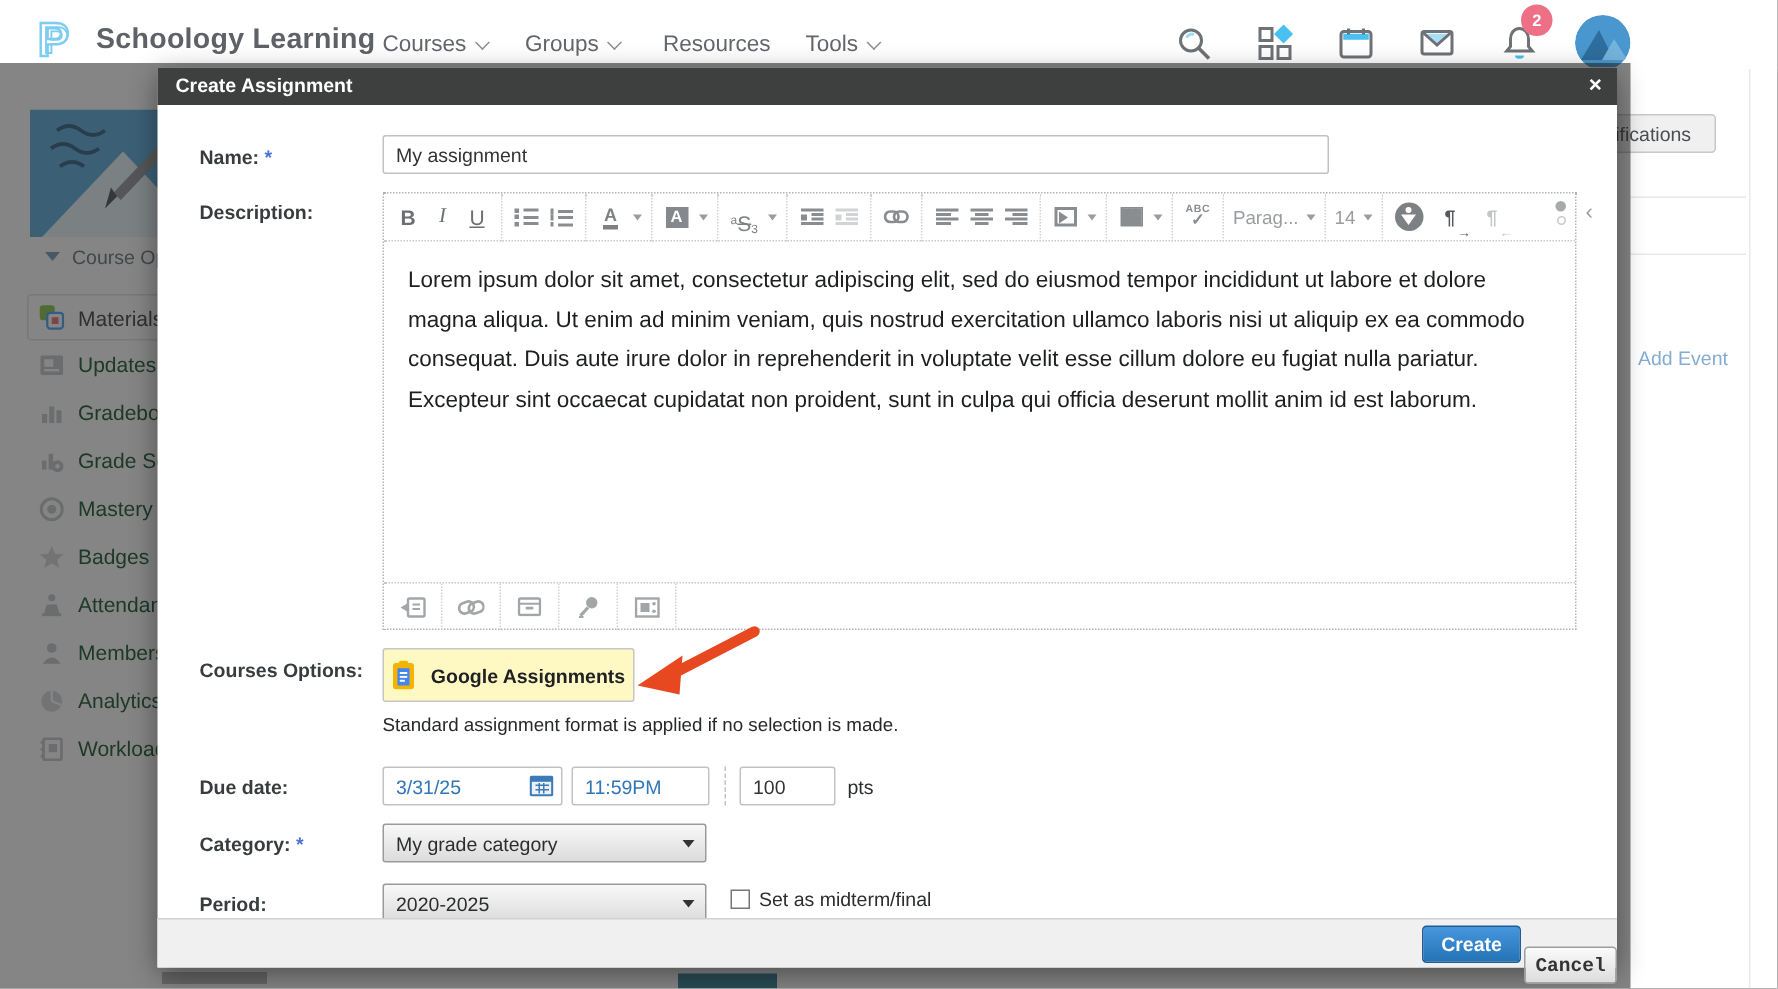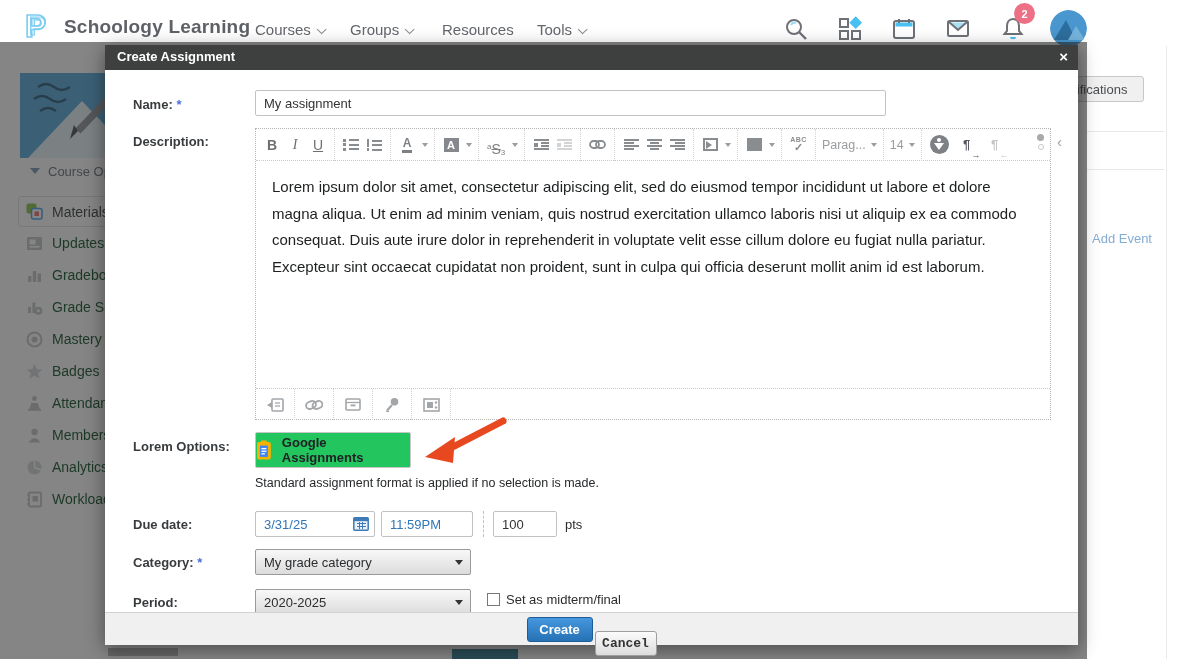--- a/index.html
+++ b/index.html
@@ -83,37 +83,37 @@
   .pilcrow.rtl::after { content:"←"; }
   .tb-dots { position:absolute; right:6px; top:5px; display:flex; flex-direction:column; align-items:center; gap:3px; }
   .dot-filled { width:7px; height:7px; border-radius:50%; background:#a7aaad; }
   .dot-hollow { width:6px; height:6px; border-radius:50%; border:1px solid #c9c9c9; }
   #ed-content { position:absolute; left:0; top:33px; width:100%; height:225px; padding:12px 16px; font-size:15px; line-height:26.5px; color:#1d1f20; overflow:hidden; cursor:text; }
   #ed-bottombar { position:absolute; left:0; bottom:0; width:100%; height:31px; border-top:1px dotted #c9c9c9; display:flex; }
   .bcell { width:39px; height:31px; border-right:1px dotted #d2d2d2; display:flex; align-items:center; justify-content:center; cursor:pointer; }
   #collapse-chip { position:absolute; left:952px; top:88px; font-size:15px; color:#9aa0a5; cursor:pointer; }
 
   
-  #ga-btn { position:absolute; left:150px; top:387px; width:156px; height:36px; background:#22c55e; border:1px solid #c6c6c6; border-radius:2px; display:flex; align-items:center; justify-content:center; gap:10px; cursor:pointer; }
+  #ga-btn { position:absolute; left:150px; top:387px; width:168px; height:36px; background:#fef9c3; border:1px solid #c6c6c6; border-radius:2px; display:flex; align-items:center; justify-content:center; gap:10px; cursor:pointer; }
   #ga-btn span { font-size:13px; font-weight:700; color:#202124; }
   #fmt-help { position:absolute; left:150px; top:431px; font-size:12.5px; color:#26282a; }
 
   
   .cal-ico { position:absolute; right:6px; top:6px; }
   .dash-sep { position:absolute; left:378px; top:466px; height:26px; border-left:1px dashed #c2c2c2; }
   .unit { position:absolute; font-size:13px; color:#2b2d2f; }
 
   
   .fake-select { position:absolute; width:216px; height:26px; border:1px solid #9a9a9a; border-radius:2px; background:linear-gradient(#f8f8f8,#dcdcdc); font-size:13px; color:#2b2d2f; display:flex; align-items:center; padding:0 8px; cursor:pointer; }
   .sel-caret { position:absolute; right:7px; top:10px; width:0; height:0; border-left:4.5px solid transparent; border-right:4.5px solid transparent; border-top:5.5px solid #333; }
   #midterm-box { position:absolute; left:382px; top:548px; width:13px; height:13px; border:1px solid #777; background:#fff; cursor:pointer; }
   #midterm-label { position:absolute; left:401px; top:547px; font-size:13px; color:#2b2d2f; }
 
   
-  #modal-footer { position:absolute; left:0; bottom:0; width:100%; height:33px; background:#f0f0f0; border-top:1px solid #d2d2d2; display:flex; align-items:center; justify-content:center; gap:2px; }
+  #modal-footer { position:absolute; left:0; bottom:0; width:100%; height:33px; background:#f0f0f0; border-top:1px solid #d2d2d2; display:flex; align-items:center; justify-content:flex-end; gap:2px; }
   #create-btn { width:66px; height:25px; background:linear-gradient(#4697de,#2572b5); border:1px solid #1d5c96; border-radius:3px; color:#fff; font-size:13px; font-weight:700; font-family:"Liberation Sans",sans-serif; cursor:pointer; }
   #cancel-btn { width:62px; height:25px; background:linear-gradient(#fbfbfb,#dcdcdc); border:1px solid #9e9e9e; border-radius:3px; color:#333; font-size:13px; font-weight:700; font-family:Liberation Mono, monospace; cursor:pointer;margin-top:28px; }
 
   #red-arrow { position:absolute; left:312px; top:370px; pointer-events:none; }
   .dim-chip { position:absolute; z-index:1; }
 </style>
 </head>
 <body>
 
 <div id="stage">
@@ -410,21 +410,21 @@
               <rect x="1" y="1" width="15" height="12" fill="none" stroke="#a3a6a9" stroke-width="1.6"></rect>
               <rect x="4" y="4" width="6" height="6" fill="#a3a6a9"></rect>
               <circle cx="13" cy="4.5" r="1.2" fill="#a3a6a9"></circle>
               <circle cx="13" cy="9.5" r="1.2" fill="#a3a6a9"></circle>
             </svg>
         </div>
       </div>
     </div>
     <div id="collapse-chip">‹</div>
 
-    <div class="flabel" style="top:394px;">Lorem Options:</div>
+    <div class="flabel" style="top:394px;">Courses Options:</div>
     <div id="ga-btn">
       <svg width="16" height="20" viewBox="0 0 16 20">
         <rect x="1" y="2" width="14" height="17.5" rx="2" fill="#f5b301"></rect>
         <rect x="5" y="0.5" width="6" height="3.2" rx="1" fill="#f5b301"></rect>
         <rect x="4" y="5.5" width="8" height="11.5" fill="#4285f4"></rect>
         <rect x="5.5" y="8" width="5" height="1.3" fill="#fff"></rect>
         <rect x="5.5" y="10.6" width="5" height="1.3" fill="#fff"></rect>
         <rect x="5.5" y="13.2" width="3.4" height="1.3" fill="#fff"></rect>
       </svg>
       <span>Google Assignments</span>

